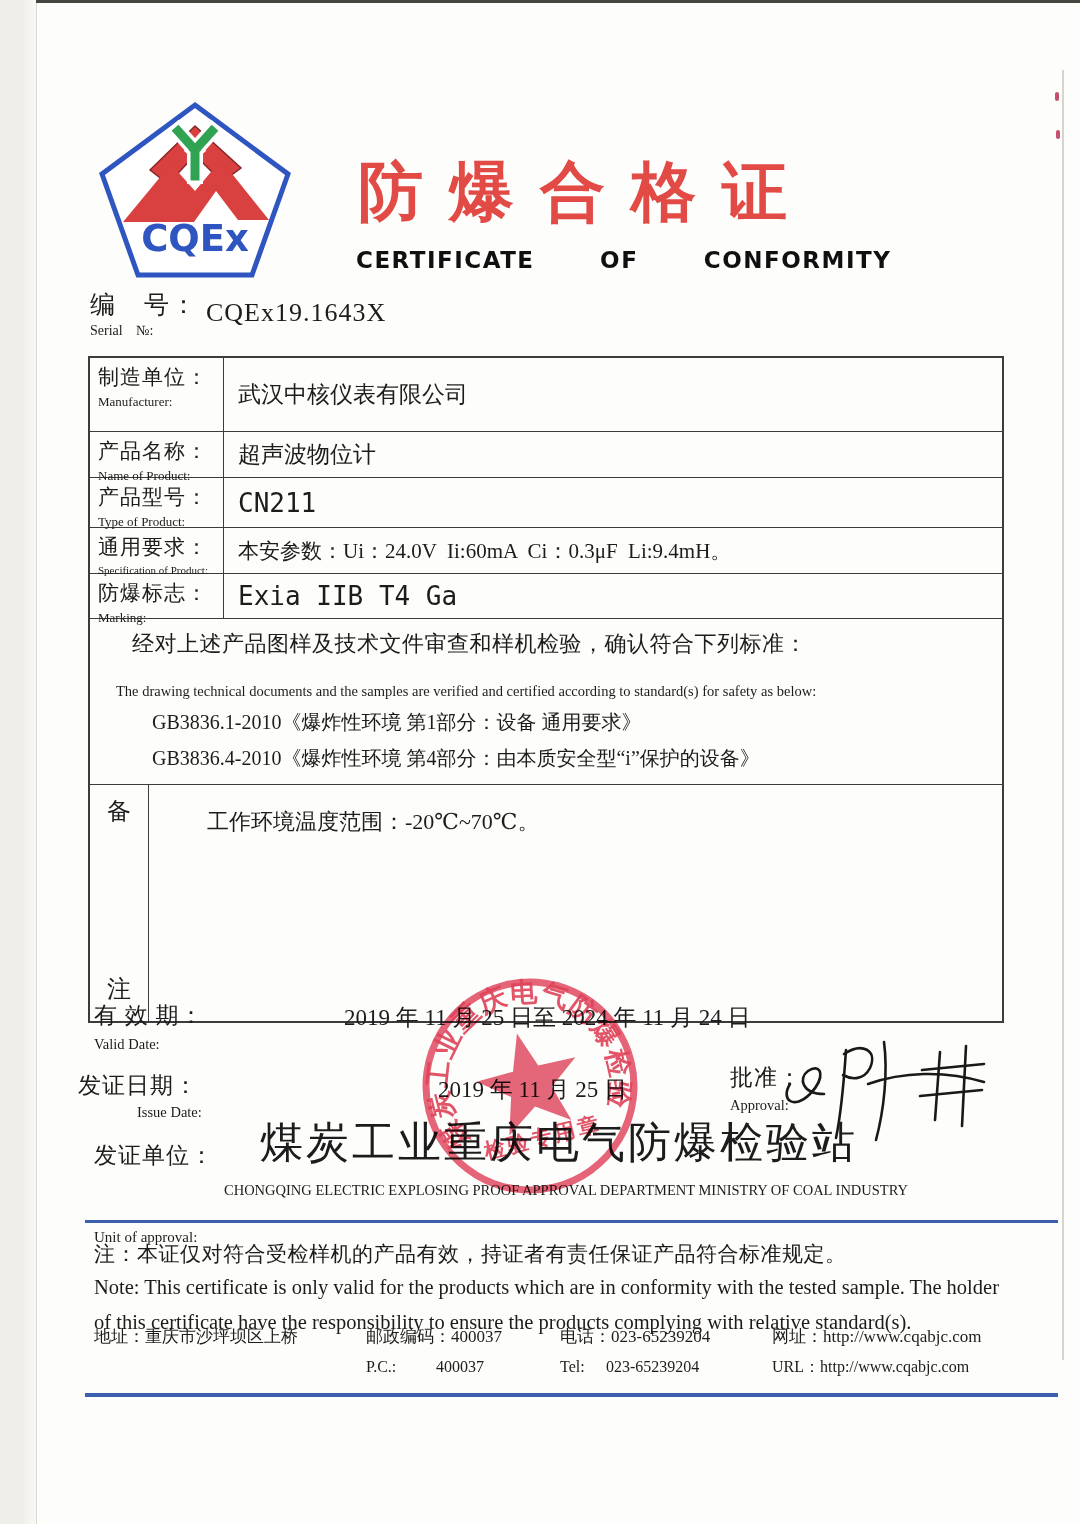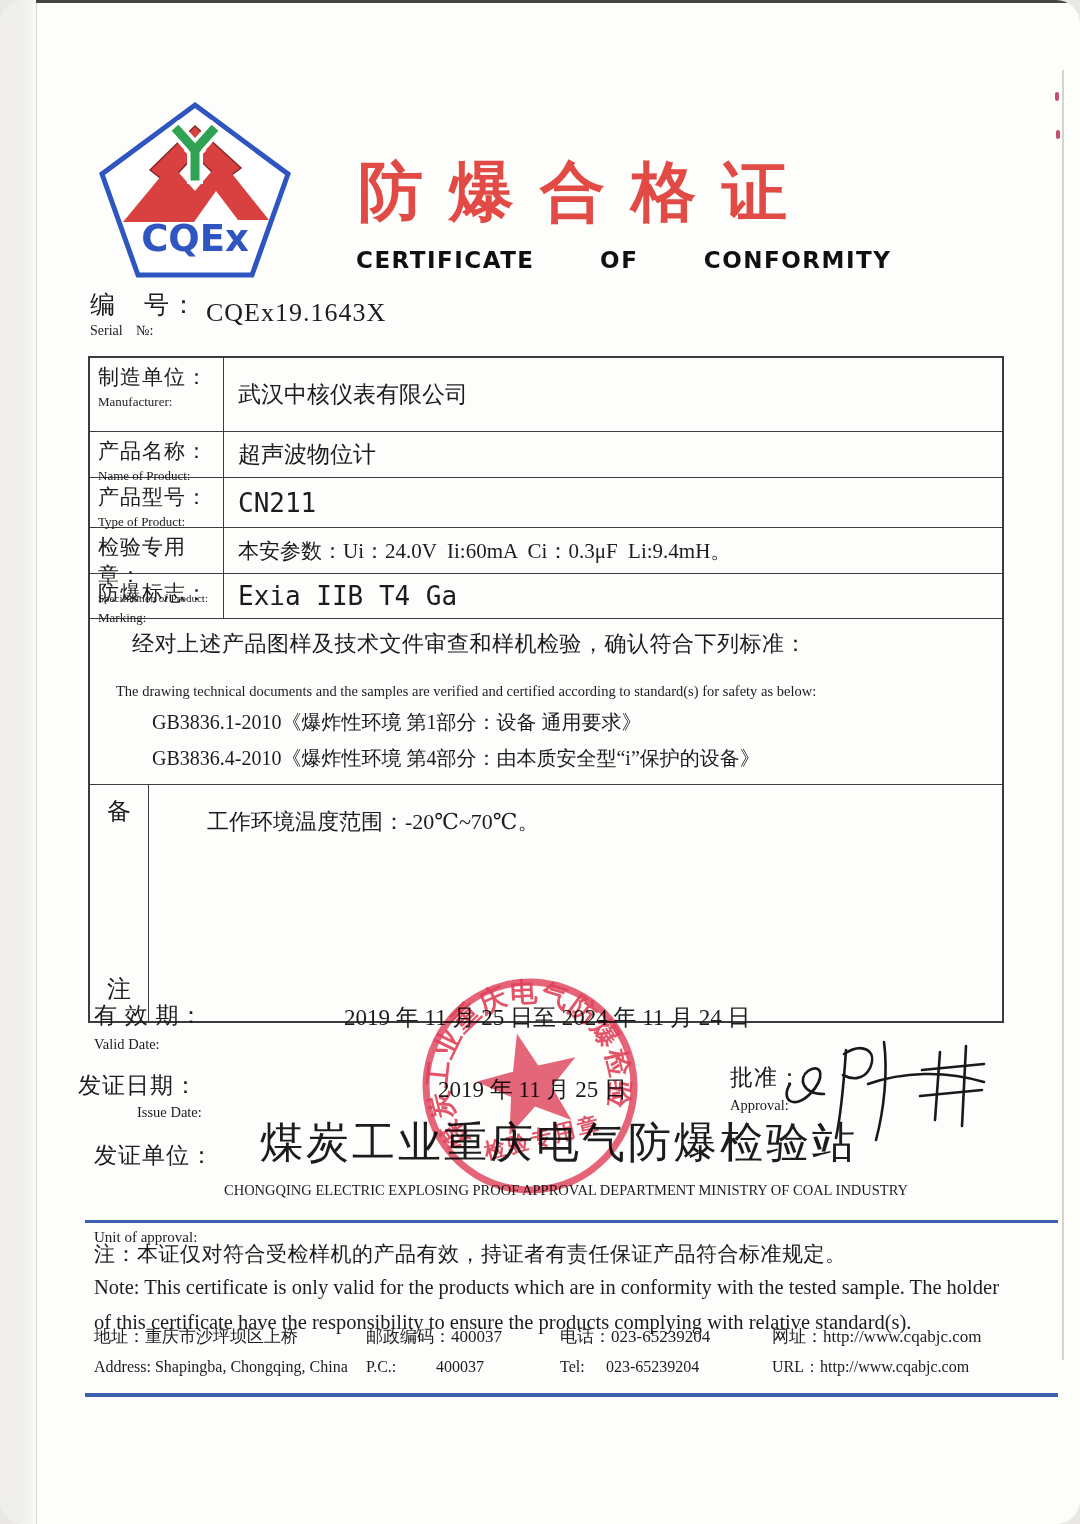--- a/index.html
+++ b/index.html
@@ -7,21 +7,21 @@
     --sans:"DejaVu Sans","Liberation Sans",sans-serif;
     --mono:"DejaVu Sans Mono","Liberation Mono",monospace;
     --ink:#1c1c1c;
     --line:#3c3c3c;
     --red:#e24a46;
     --stamp:rgba(223,54,80,0.82);
     --blue:#3c5fae;
   }
   html,body{margin:0;padding:0;background:#e9e8e4;}
   .page{position:relative;width:1080px;height:1524px;background:#fdfdfb;margin:0 auto;
-        overflow:hidden;font-family:var(--serif);color:var(--ink);border-radius:24px;}
+        overflow:hidden;font-family:var(--serif);color:var(--ink);}
   .abs{position:absolute;}
   
   .scan-left{left:0;top:0;width:36px;height:100%;background:linear-gradient(90deg,#efeeea 60%,#f9f9f6);border-right:1px solid #ddd9d2;}
   .scan-top{left:36px;top:0;width:1044px;height:3px;background:#45443f;}
   .scan-right{left:1062px;top:70px;width:2px;height:1290px;background:#d7d4cd;}
   .red-dot{width:4px;height:9px;border-radius:3px;background:#c4516b;}
 
   
   .title-cn{left:358px;top:148px;font-size:65px;font-weight:700;color:var(--red);
             letter-spacing:26px;font-family:var(--sans);white-space:nowrap;}
@@ -124,21 +124,21 @@
     <div class="t-row h50">
       <div class="t-label">
         <span class="cn">产品型号：</span>
         <span class="en">Type of Product:</span>
       </div>
       <div class="t-value mono">CN211</div>
     </div>
 
     <div class="t-row h46">
       <div class="t-label">
-        <span class="cn">检验专用章：</span>
+        <span class="cn">通用要求：</span>
         <span class="en small">Specification of Product:</span>
       </div>
       <div class="t-value" style="font-size:21px;">本安参数：Ui：24.0V  Ii:60mA  Ci：0.3μF  Li:9.4mH。</div>
     </div>
 
     <div class="t-row h45">
       <div class="t-label">
         <span class="cn">防爆标志：</span>
         <span class="en">Marking:</span>
       </div>
@@ -202,21 +202,20 @@
     </text>
     <text x="116" y="176" text-anchor="middle" font-size="21" letter-spacing="3" fill="rgba(223,54,80,0.9)" font-weight="bold" font-family="DejaVu Sans, sans-serif">检验专用章</text>
   </svg>
 
   <div class="abs blue-line" style="left:85px;top:1220px;width:973px;"></div>
   <div class="abs note-cn" style="left:94px;top:1240px;">注：本证仅对符合受检样机的产品有效，持证者有责任保证产品符合标准规定。</div>
   <div class="abs note-en" style="left:94px;top:1270px;">Note: This certificate is only valid for the products which are in conformity with the tested sample. The holder of this certificate have the responsibility to ensure the products complying with relative standard(s).</div>
 
   <div class="abs f-col" style="left:94px;">
     <div>地址：重庆市沙坪坝区上桥</div>
-    <div class="en-line">Address: Shapingba, Chongqing, China</div>
   </div>
   <div class="abs f-col" style="left:366px;">
     <div>
       <span>邮政编码：</span><span>400037</span>
     </div>
     <div class="en-line">
       <span class="pc-label">P.C.:</span><span>400037</span>
     </div>
   </div>
   <div class="abs f-col" style="left:560px;">

